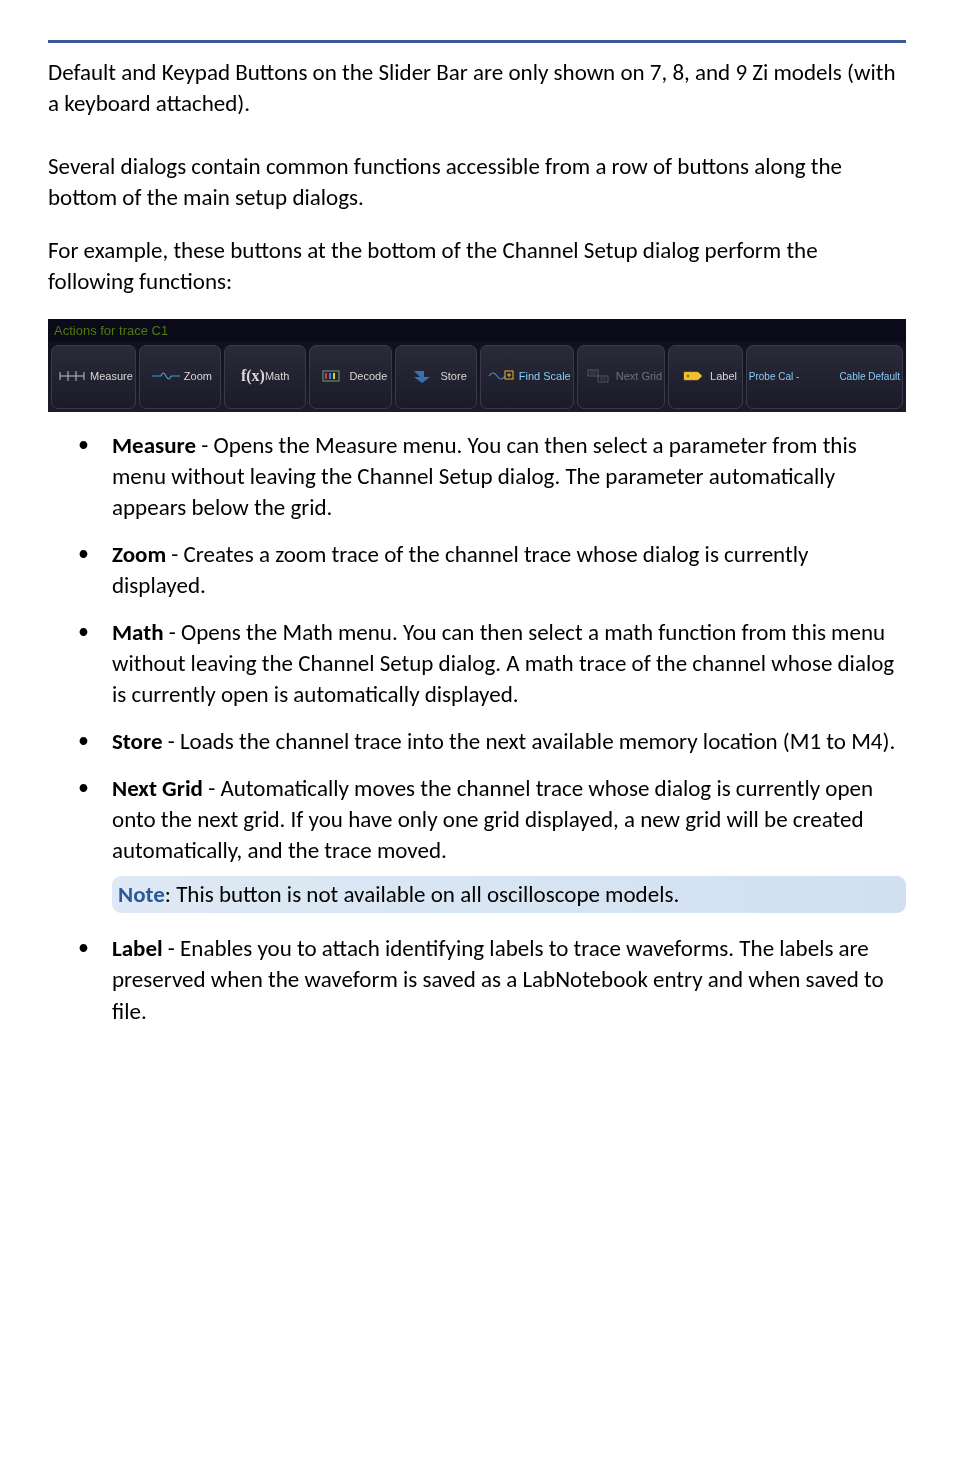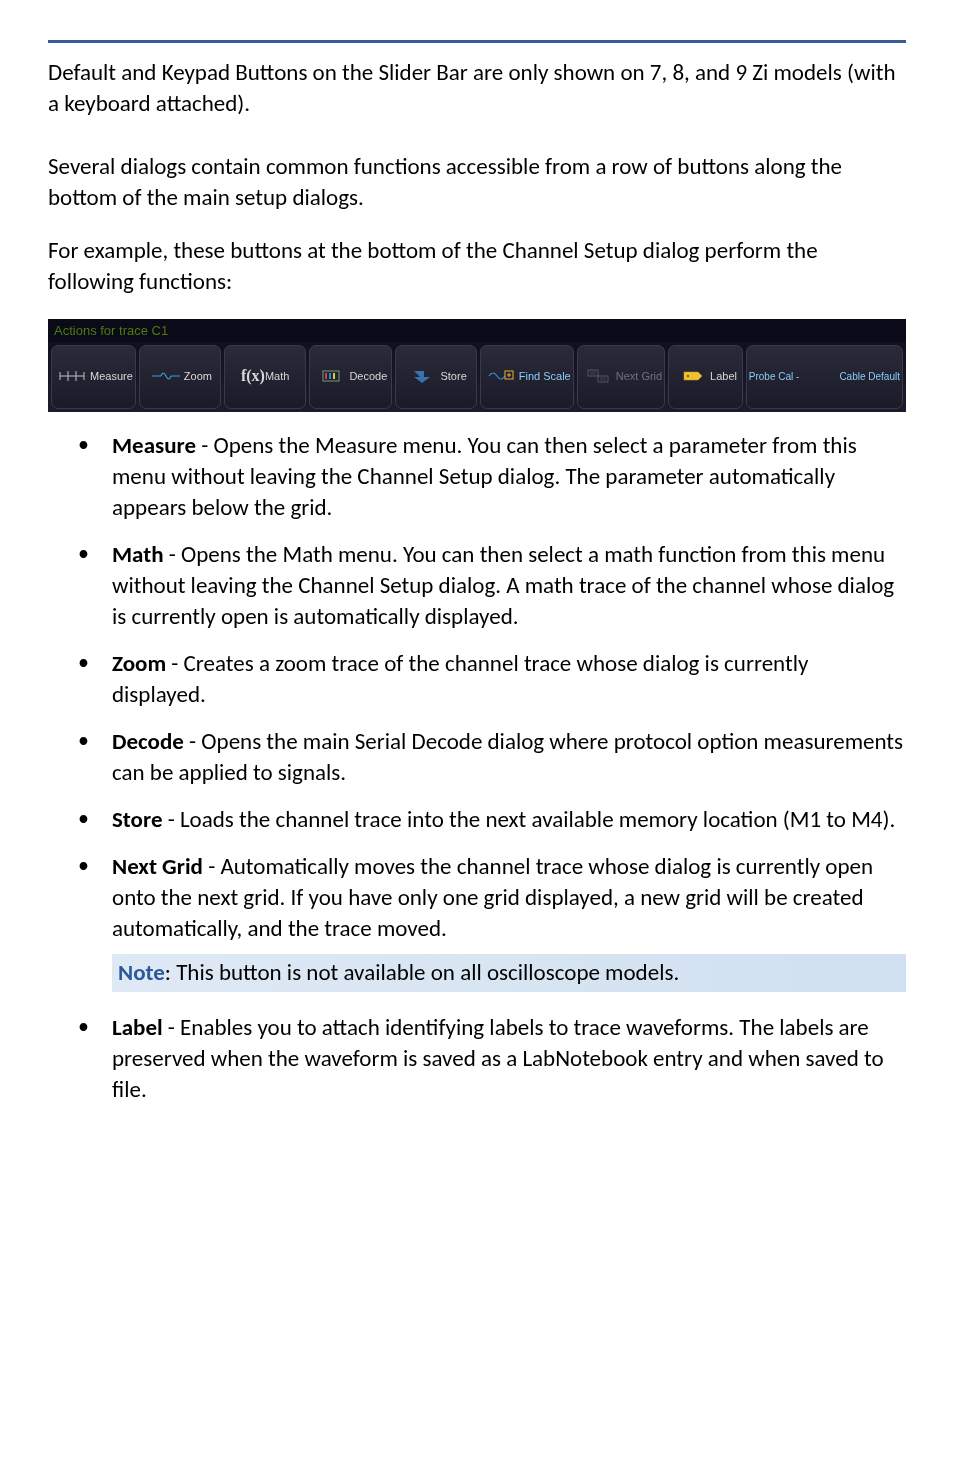--- a/index.html
+++ b/index.html
@@ -108,21 +108,21 @@
     .term {
       font-weight: bold;
     }
     .note-box {
       background: linear-gradient(to right, #dfe9f5 0%, #d0e0f0 100%);
       padding: 3px 6px;
       margin-top: 10px;
       margin-bottom: 4px;
       display: inline-block;
       width: 100%;
-      border-radius: 1px;
+      border-radius: 9px;
     }
     .note-label {
       font-weight: bold;
       color: #2a5a9a;
     }
     
     svg.icon {
       width: 36px;
       height: 18px;
     }
@@ -244,30 +244,27 @@
   </div>
 </div>
 
 <ul class="desc-list">
 
   <li>
     <span class="term">Measure</span><span> - Opens the Measure menu. You can then select a parameter from this menu without leaving the Channel Setup dialog. The parameter automatically appears below the grid.</span>
   </li>
 
   <li>
+    <span class="term">Zoom</span><span> - Creates a zoom trace of the channel trace whose dialog is currently displayed.</span>
+  </li>
+
+  <li>
     <span class="term">Math</span><span> - Opens the Math menu. You can then select a math function from this menu without leaving the Channel Setup dialog. A math trace of the channel whose dialog is currently open is automatically displayed.</span>
   </li>
 
-  <li>
-    <span class="term">Zoom</span><span> - Creates a zoom trace of the channel trace whose dialog is currently displayed.</span>
-  </li>
-
-  <li>
-    <span class="term">Decode</span><span> - Opens the main Serial Decode dialog where protocol option measurements can be applied to signals.</span>
-  </li>
 
   <li>
     <span class="term">Store</span><span> - Loads the channel trace into the next available memory location (M1 to M4).</span>
   </li>
 
 
   <li>
     <span class="term">Next Grid</span><span> - Automatically moves the channel trace whose dialog is currently open onto the next grid. If you have only one grid displayed, a new grid will be created automatically, and the trace moved.</span>
     <div class="note-box">
       <span class="note-label">Note</span><span>: This button is not available on all oscilloscope models.</span>

